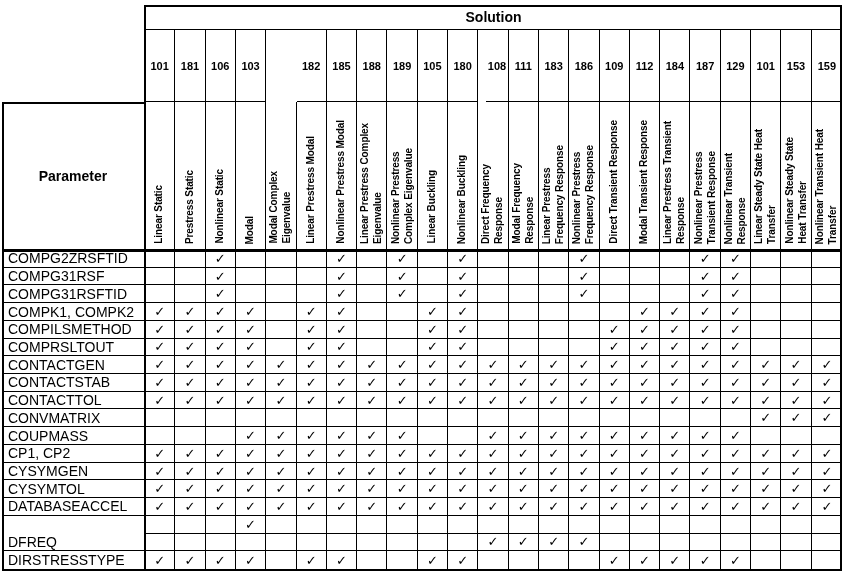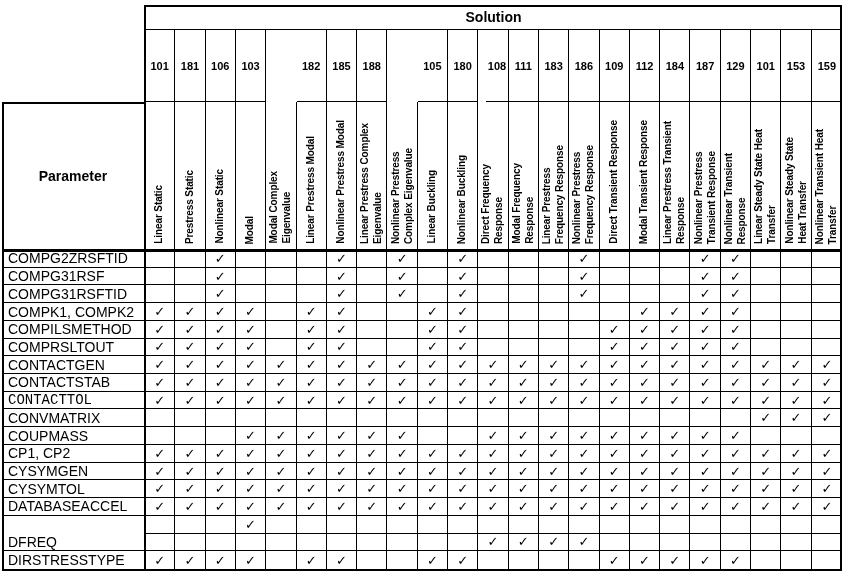--- a/index.html
+++ b/index.html
@@ -91,20 +91,21 @@
       </div>
       <div class="cell num-cell" style="grid-area: 2 / 8;">185</div>
       <div class="cell vcell" style="grid-area: 3 / 8;">
         <span class="vlabel">Nonlinear Prestress Modal</span>
       </div>
       <div class="cell num-cell" style="grid-area: 2 / 9;">188</div>
       <div class="cell vcell" style="grid-area: 3 / 9;">
         <span class="vlabel">Linear Prestress Complex
 Eigenvalue</span>
       </div>
+      <div class="cell num-cell" style="grid-area: 2 / 10;">189</div>
       <div class="cell vcell" style="grid-area: 3 / 10;">
         <span class="vlabel">Nonlinear Prestress
 Complex Eigenvalue</span>
       </div>
       <div class="cell num-cell" style="grid-area: 2 / 11;">105</div>
       <div class="cell vcell" style="grid-area: 3 / 11;">
         <span class="vlabel">Linear Buckling</span>
       </div>
       <div class="cell num-cell" style="grid-area: 2 / 12;">180</div>
       <div class="cell vcell" style="grid-area: 3 / 12;">
@@ -563,21 +564,21 @@
       </div>
       <div class="cell ccell" style="grid-area: 11 / 22;">
         <span class="check">✓</span>
       </div>
       <div class="cell ccell" style="grid-area: 11 / 23;">
         <span class="check">✓</span>
       </div>
       <div class="cell ccell no-br" style="grid-area: 11 / 24;">
         <span class="check">✓</span>
       </div>
-      <div class="cell pname" style="grid-area: 12 / 1; font-family: Liberation Mono, monospace;">CONTACTTOL</div>
+      <div class="cell pname" style="grid-area: 12 / 1;">CONTACTTOL</div>
       <div class="cell ccell" style="grid-area: 12 / 2;">
         <span class="check">✓</span>
       </div>
       <div class="cell ccell" style="grid-area: 12 / 3;">
         <span class="check">✓</span>
       </div>
       <div class="cell ccell" style="grid-area: 12 / 4;">
         <span class="check">✓</span>
       </div>
       <div class="cell ccell" style="grid-area: 12 / 5;">

